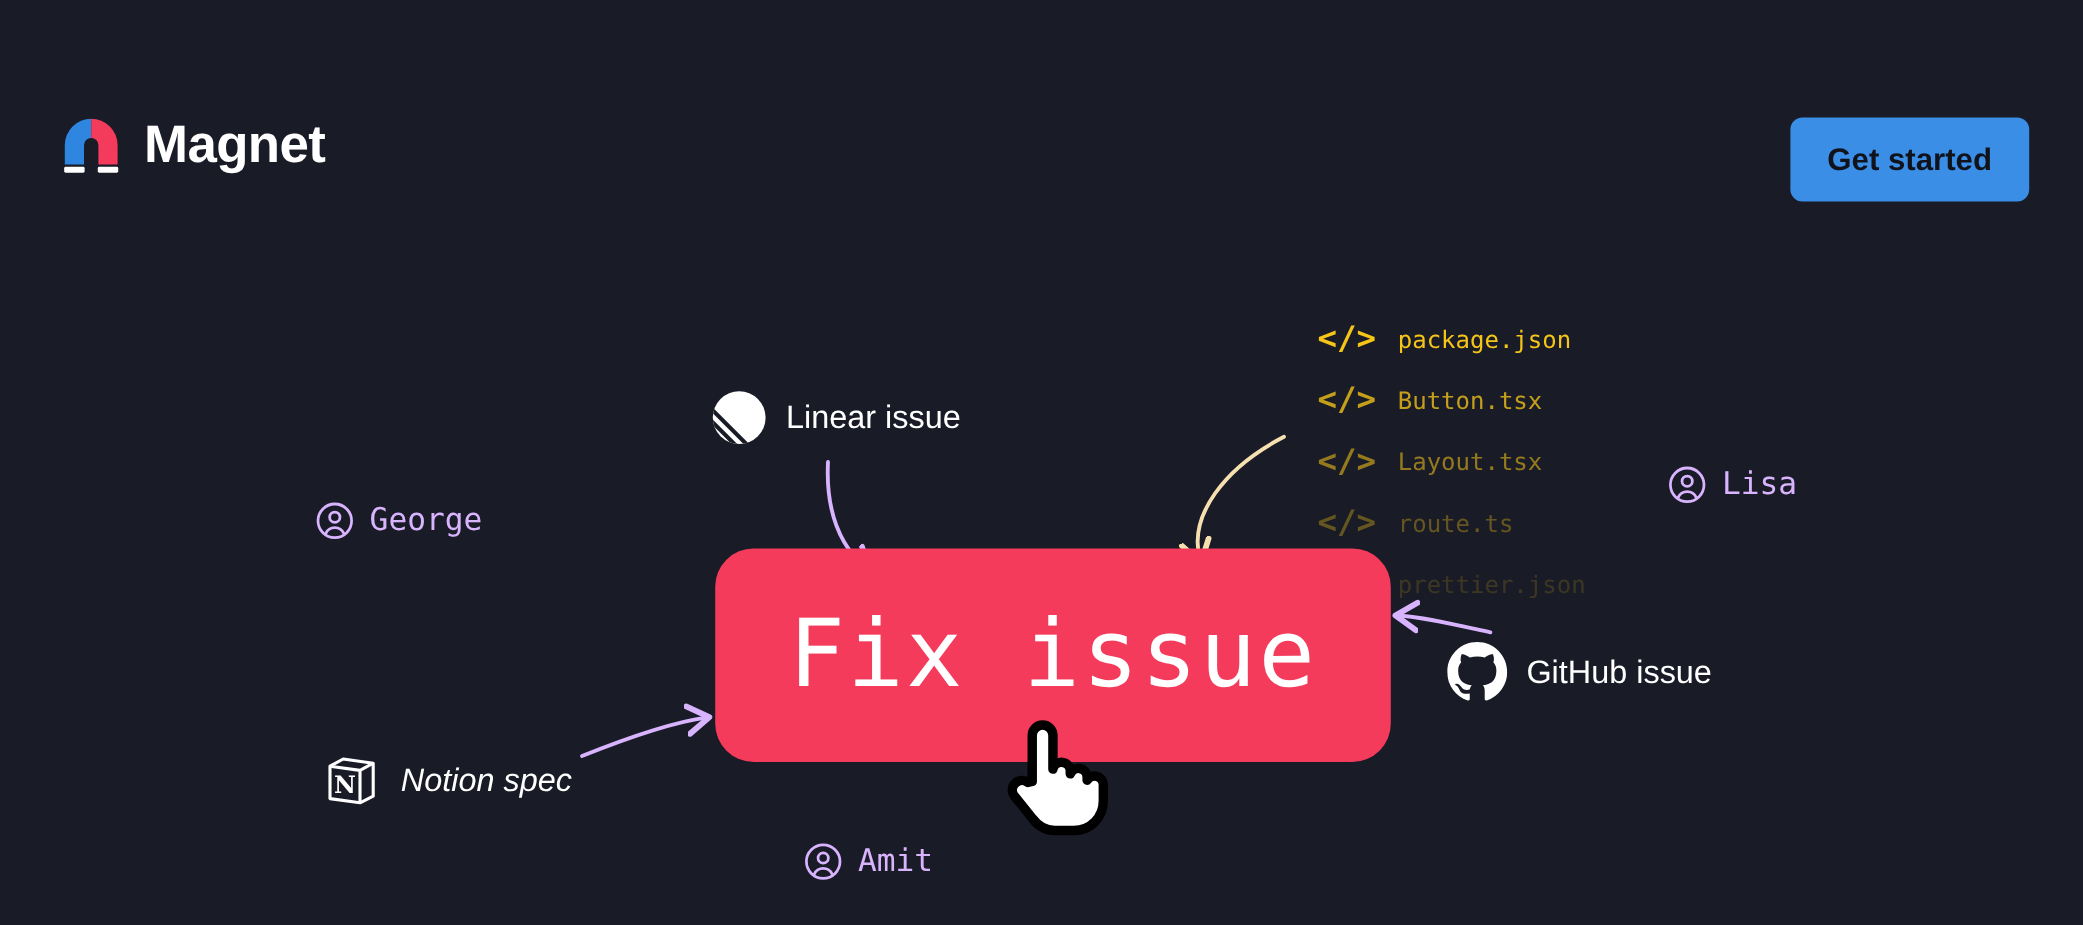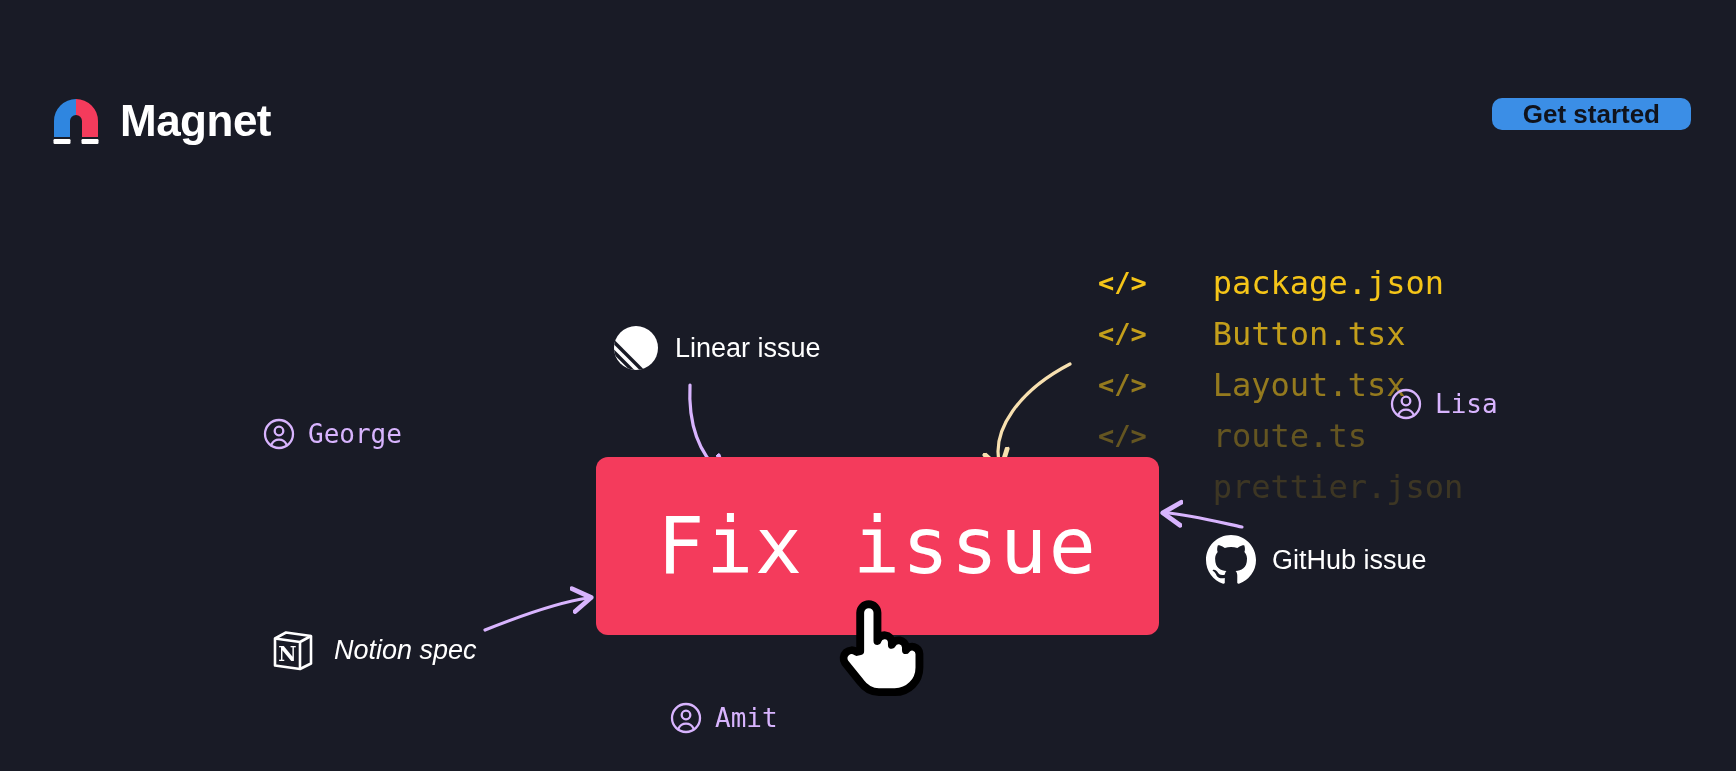--- a/index.html
+++ b/index.html
@@ -16,46 +16,46 @@
   .brand { position:absolute; left:50px; top:95px; display:flex; align-items:center; gap:18px;justify-content:flex-end; }
   .brand-mark { width:52px; height:52px; display:block; }
   .brand-name { font-size:44px; font-weight:700; color:#ffffff; letter-spacing:-0.5px; line-height:1; }
 
   .cta {
     position:absolute; right:45px; top:98px;
     background:#3b8ee6; color:#10131c;
     border:none; border-radius:10px;
     font-family:"Liberation Sans", sans-serif;
     font-size:26px; font-weight:700;
-    padding:3px 31px; cursor:pointer;
+    padding:22px 31px; cursor:pointer;
     line-height:1;
   }
 
   
   .canvas { position:absolute; inset:0; }
   .svg-layer { position:absolute; inset:0; width:1736px; height:771px; pointer-events:none; }
 
   
   .fix-btn {
     position:absolute; left:596px; top:457px;
     width:563px; height:178px;
-    background:#f43b5c; border:none; border-radius:12px;
+    background:#f43b5c; border:none; border-radius:32px;
     display:flex; align-items:center; justify-content:center;
     cursor:pointer; z-index:4;
   }
   .fix-btn-label {
     font-family:"DejaVu Sans Mono", monospace;
     font-size:78px; color:#ffffff; letter-spacing:2px; line-height:1;
   }
 
   
   .node { position:absolute; display:flex; align-items:center; z-index:5; }
   .node-label { white-space:nowrap; line-height:1; }
 
-  .node-linear { left:613px; top:325px; gap:16px; }
+  .node-linear { left:593px; top:325px; gap:16px; }
   .node-linear .node-label { font-size:27px; color:#ffffff; }
 
   .node-github { left:1206px; top:535px; gap:16px; }
   .node-github .node-label { font-size:27px; color:#ffffff; }
 
   .node-notion { left:268px; top:625px; gap:16px; }
   .node-notion .node-label { font-size:27px; color:#ffffff;font-style:italic; }
 
   .person { position:absolute; display:flex; align-items:center; gap:13px; z-index:5; }
   .person .node-label {
@@ -68,21 +68,21 @@
 
   
   .files { position:absolute; left:1098px; top:257px; z-index:2; }
   .file-row { display:flex; align-items:center; gap:18px; height:51px; }
   .file-code {
     font-family:"DejaVu Sans Mono", monospace;
     font-size:27px; font-weight:700; color:#f5c518; line-height:1;
   }
   .file-name {
     font-family:"DejaVu Sans Mono", monospace;
-    font-size:32px; color:#f5c518; line-height:1; white-space:nowrap;margin-left:48px;
+    font-size:20px; color:#f5c518; line-height:1; white-space:nowrap;
   }
 
   .cursor-hand { position:absolute; left:832px; top:595px; z-index:9; width:92px; height:105px; }
 </style>
 </head>
 <body>
 
 <div class="stage">
 
   <div class="header">

